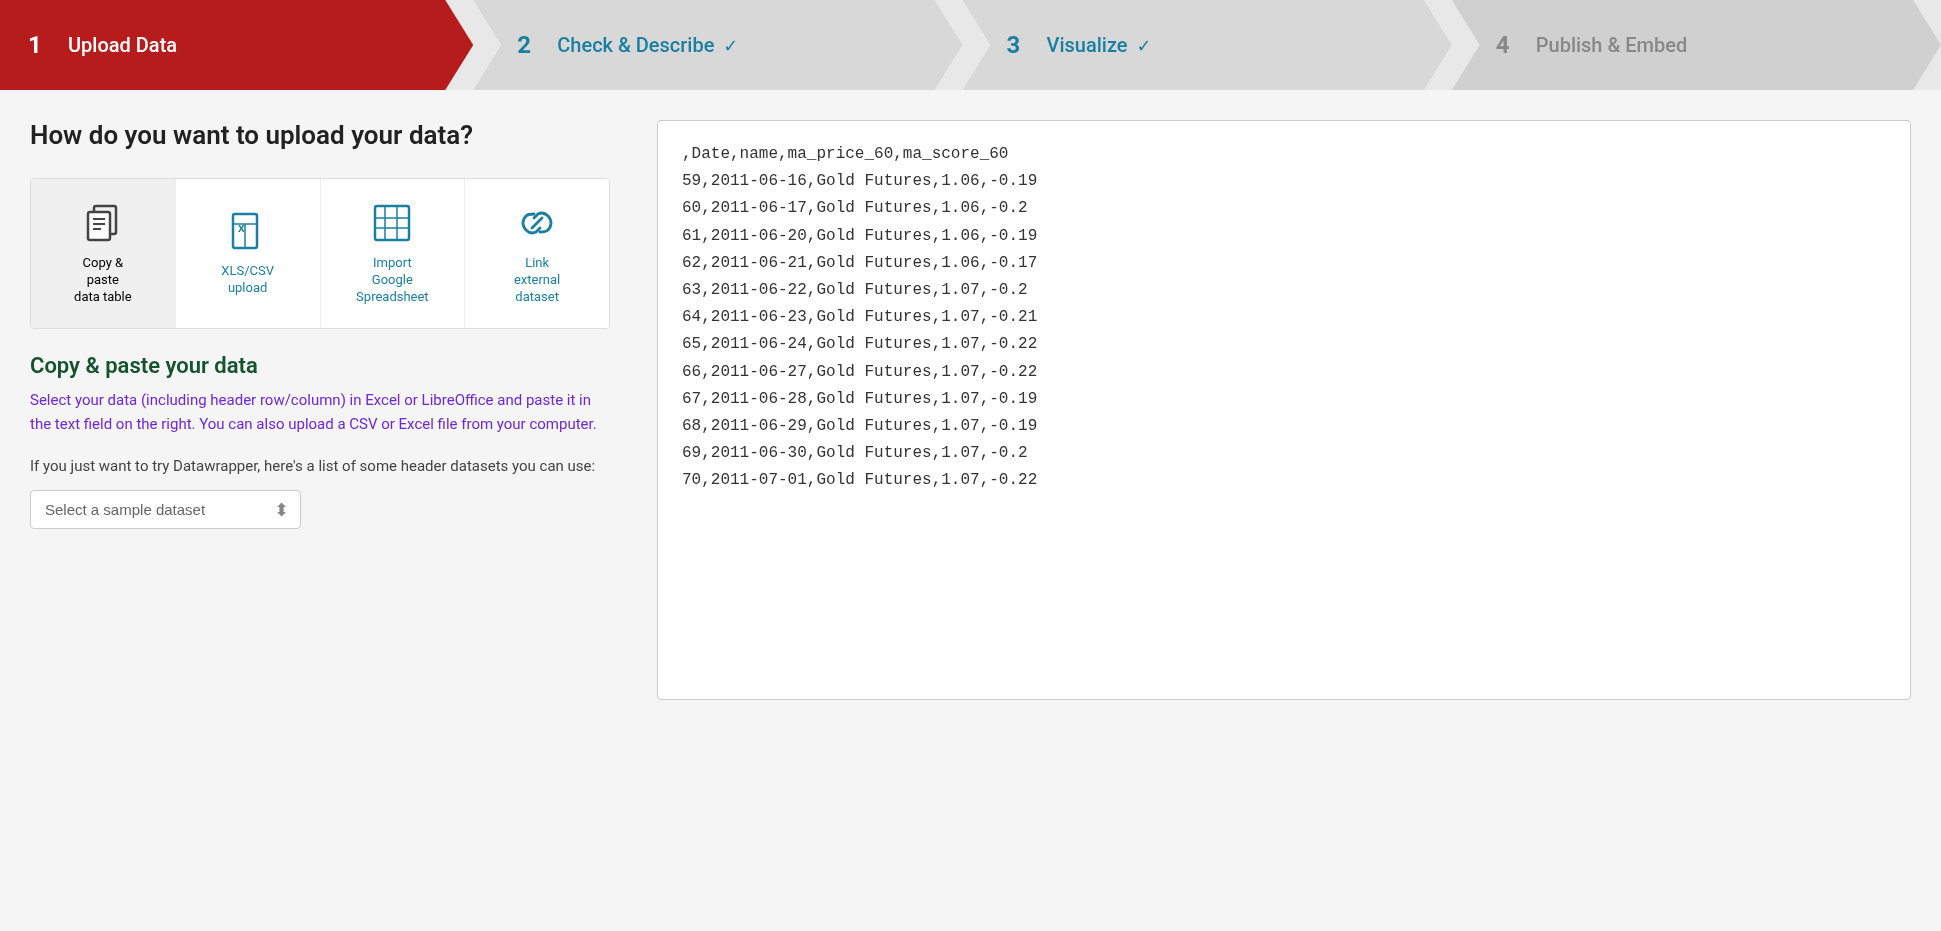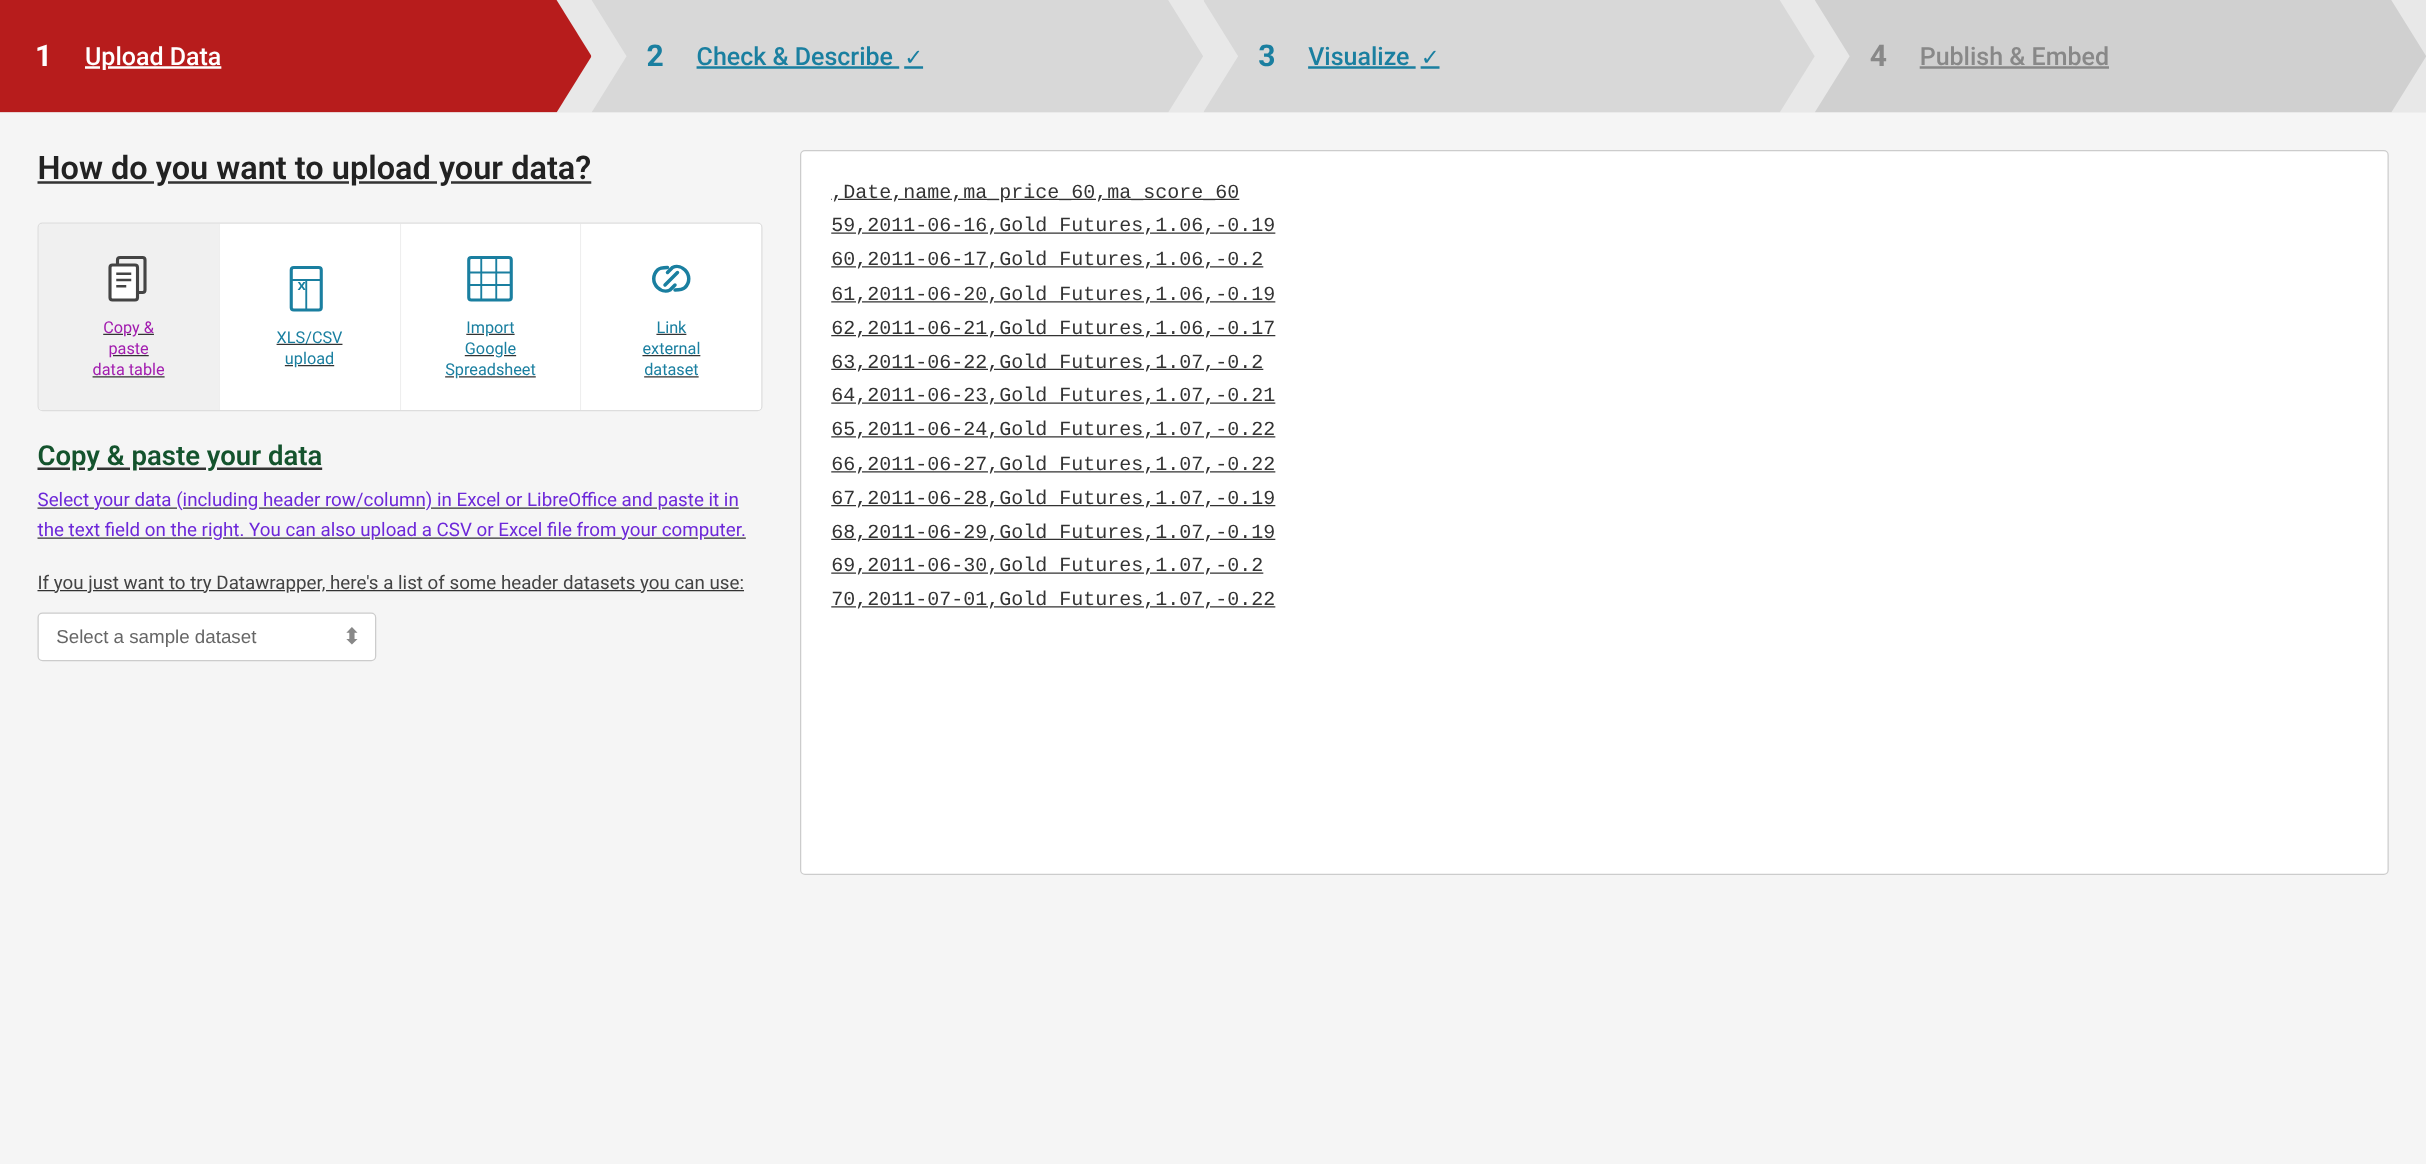--- a/index.html
+++ b/index.html
@@ -49,35 +49,33 @@
       color: #888;
     }
 
     .step-number {
       font-size: 24px;
       font-weight: 700;
       min-width: 28px;
     }
     .step-label {
       font-size: 20px;
-      text-decoration: underline;
     }
     .check-mark {
       font-size: 18px;
       color: #1a7fa0;
       margin-left: 4px;
     }
 
     
     .main-content {
       display: flex;
-      gap: 30px;
+      gap: 47px;
       padding: 0 30px 30px 30px;
       min-height: calc(100vh - 90px - 30px);
-      text-decoration: underline;
     }
 
     
     .left-panel {
       flex: 0 0 580px;
       display: flex;
       flex-direction: column;
       gap: 24px;
     }
 
@@ -123,21 +121,21 @@
       align-items: center;
       justify-content: center;
     }
 
     .upload-method .method-label {
       line-height: 1.3;
       color: #1a7fa0;
       font-size: 13px;
     }
     .upload-method.active .method-label {
-      color: #a21caf;
+      color: #000000;
     }
 
     
     .section-title {
       font-size: 22px;
       font-weight: 600;
       color: #14532d;
       margin-bottom: 10px;
     }
 

